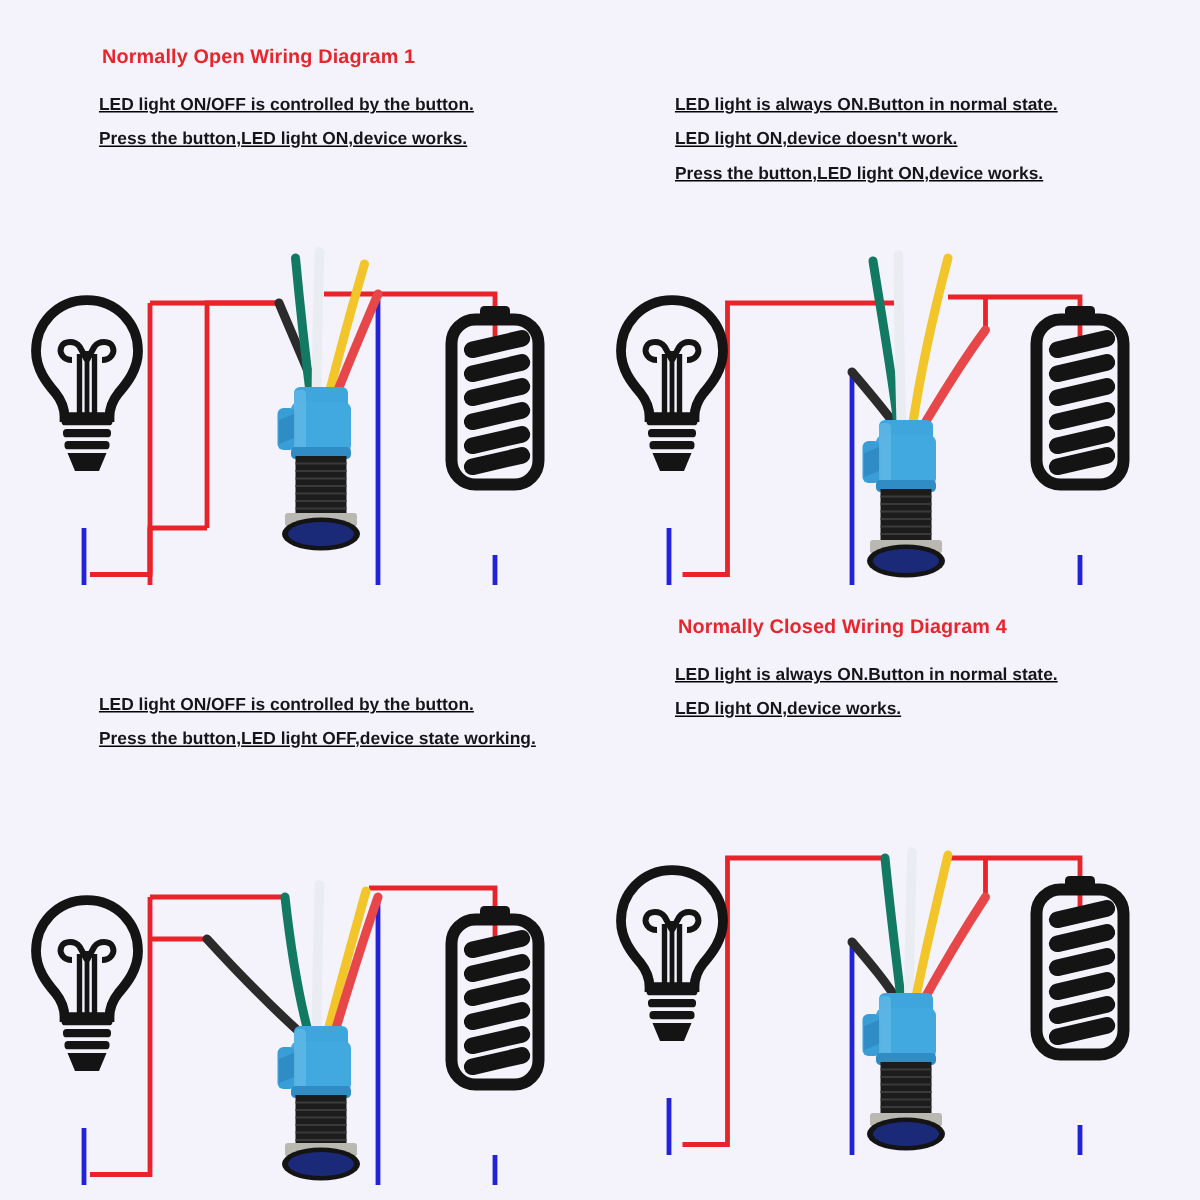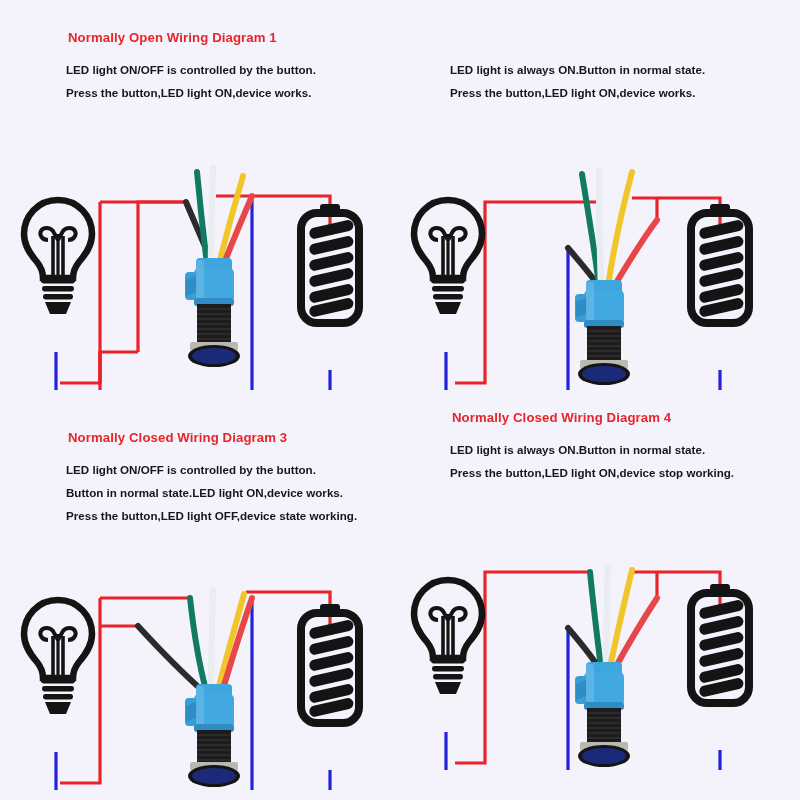--- a/index.html
+++ b/index.html
@@ -41,20 +41,21 @@
     letter-spacing: 0.1px;
     white-space: nowrap;
   }
   .p2 .panel-title, .p4 .panel-title { left: 52px; }
 
   .panel-lines {
     position: absolute;
     left: 66px;
     top: 58px;
     width: 340px;
+    text-decoration: underline;
   }
   .p2 .panel-lines, .p4 .panel-lines { left: 50px; }
 
   .panel-line {
     font-size: 11.6px;
     font-weight: bold;
     color: #16161a;
     line-height: 23px;
     white-space: nowrap;
   }
@@ -161,20 +162,21 @@
             <ellipse cx="214" cy="216" rx="22" ry="8" fill="#1b2a78"></ellipse>
           </g>
         </g>
       </svg>
     </div>
   </div>
 
   <div class="panel p2">
     <div class="panel-lines">
       <div class="panel-line">LED light is always ON.Button in normal state.</div>
+      <div class="panel-line">LED light ON,device doesn't work.</div>
       <div class="panel-line">Press the button,LED light ON,device works.</div>
     </div>
     <div class="diagram">
       <svg width="400" height="250" viewBox="0 0 400 250" xmlns="http://www.w3.org/2000/svg">
 
         <polyline points="196,62 85,62 85,243 55,243" fill="none" stroke="#e8232a" stroke-width="3.2"></polyline>
 
         <polyline points="232,58 320,58 320,88" fill="none" stroke="#e8232a" stroke-width="3.2"></polyline>
         <polyline points="257,58 257,80" fill="none" stroke="#e8232a" stroke-width="3.2"></polyline>
 
@@ -236,24 +238,22 @@
             <rect x="180" y="220" width="48" height="9" rx="2" fill="#b9b9b2"></rect>
             <ellipse cx="204" cy="234" rx="26" ry="11" fill="#141414"></ellipse>
             <ellipse cx="204" cy="234" rx="22" ry="8" fill="#1b2a78"></ellipse>
           </g>
         </g>
       </svg>
     </div>
   </div>
 
   <div class="panel p3">
-    <div class="panel-title">Normally Closed Wiring Diagram 3</div>
     <div class="panel-lines">
       <div class="panel-line">LED light ON/OFF is controlled by the button.</div>
-      <div class="panel-line">Button in normal state.LED light ON,device works.</div>
       <div class="panel-line">Press the button,LED light OFF,device state working.</div>
     </div>
     <div class="diagram">
       <svg width="400" height="250" viewBox="0 0 400 250" xmlns="http://www.w3.org/2000/svg">
         <polyline points="100,58 190,58" fill="none" stroke="#e8232a" stroke-width="3.2"></polyline>
         <polyline points="100,58 100,243 60,243" fill="none" stroke="#e8232a" stroke-width="3.2"></polyline>
         <polyline points="100,86 138,86" fill="none" stroke="#e8232a" stroke-width="3.2"></polyline>
         <polyline points="246,52 330,52 330,88" fill="none" stroke="#e8232a" stroke-width="3.2"></polyline>
         <polyline points="56,212 56,260 330,260 330,230" fill="none" stroke="#2222dd" stroke-width="3.2"></polyline>
         <polyline points="252,58 252,260" fill="none" stroke="#2222dd" stroke-width="3.2"></polyline>
@@ -316,21 +316,21 @@
           </g>
         </g>
       </svg>
     </div>
   </div>
 
   <div class="panel p4">
     <div class="panel-title">Normally Closed Wiring Diagram 4</div>
     <div class="panel-lines">
       <div class="panel-line">LED light is always ON.Button in normal state.</div>
-      <div class="panel-line">Press the button,LED light ON,device stop working.</div>
+      <div class="panel-line">LED light ON,device works.</div>
     </div>
     <div class="diagram">
       <svg width="400" height="250" viewBox="0 0 400 250" xmlns="http://www.w3.org/2000/svg">
         <polyline points="190,52 85,52 85,243 55,243" fill="none" stroke="#e8232a" stroke-width="3.2"></polyline>
         <polyline points="232,52 320,52 320,88" fill="none" stroke="#e8232a" stroke-width="3.2"></polyline>
         <polyline points="257,52 257,78" fill="none" stroke="#e8232a" stroke-width="3.2"></polyline>
         <polyline points="46,212 46,260 320,260 320,230" fill="none" stroke="#2222dd" stroke-width="3.2"></polyline>
         <polyline points="168,108 168,260" fill="none" stroke="#2222dd" stroke-width="3.2"></polyline>
 
         <g>

